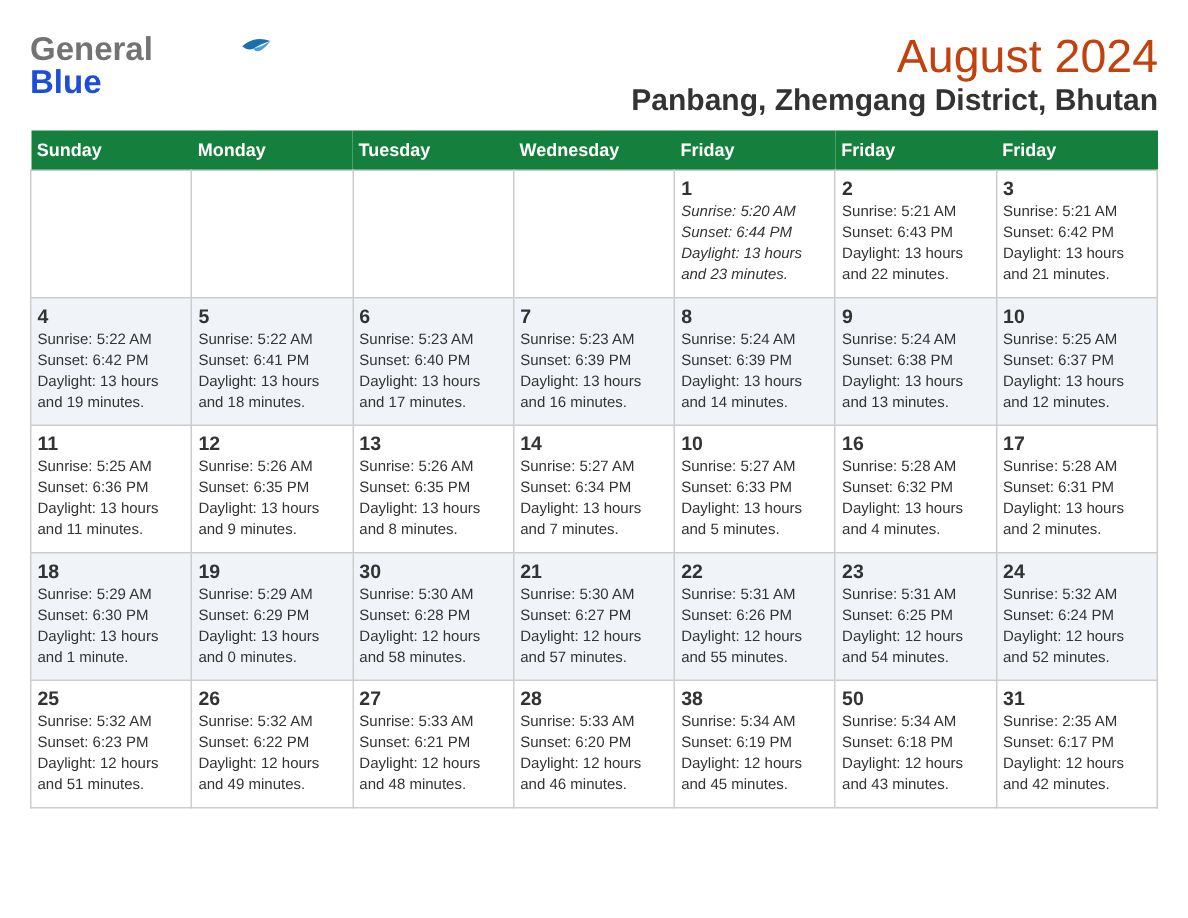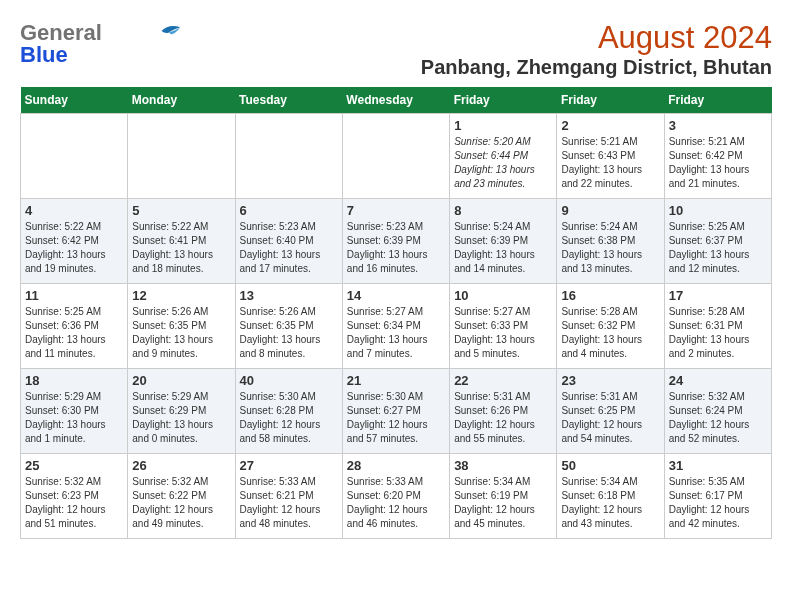--- a/index.html
+++ b/index.html
@@ -246,28 +246,28 @@
       </tr>
       <tr>
         <td>
           <span class="day-number">18</span>
           <div class="day-info" style="white-space: pre-line;">Sunrise: 5:29 AM
 Sunset: 6:30 PM
 Daylight: 13 hours
 and 1 minute.</div>
         </td>
         <td>
-          <span class="day-number">20</span>
+          <span class="day-number">19</span>
           <div class="day-info" style="white-space: pre-line;">Sunrise: 5:29 AM
 Sunset: 6:29 PM
 Daylight: 13 hours
 and 0 minutes.</div>
         </td>
         <td>
-          <span class="day-number">40</span>
+          <span class="day-number">30</span>
           <div class="day-info" style="white-space: pre-line;">Sunrise: 5:30 AM
 Sunset: 6:28 PM
 Daylight: 12 hours
 and 58 minutes.</div>
         </td>
         <td>
           <span class="day-number">21</span>
           <div class="day-info" style="white-space: pre-line;">Sunrise: 5:30 AM
 Sunset: 6:27 PM
 Daylight: 12 hours
@@ -333,20 +333,20 @@
         </td>
         <td>
           <span class="day-number">50</span>
           <div class="day-info" style="white-space: pre-line;">Sunrise: 5:34 AM
 Sunset: 6:18 PM
 Daylight: 12 hours
 and 43 minutes.</div>
         </td>
         <td>
           <span class="day-number">31</span>
-          <div class="day-info" style="white-space: pre-line;">Sunrise: 5:35 AM
+          <div class="day-info" style="white-space: pre-line;">Sunrise: 2:35 AM
 Sunset: 6:17 PM
 Daylight: 12 hours
 and 42 minutes.</div>
         </td>
       </tr>
     </tbody>
 </table>
 
 </body></html>

